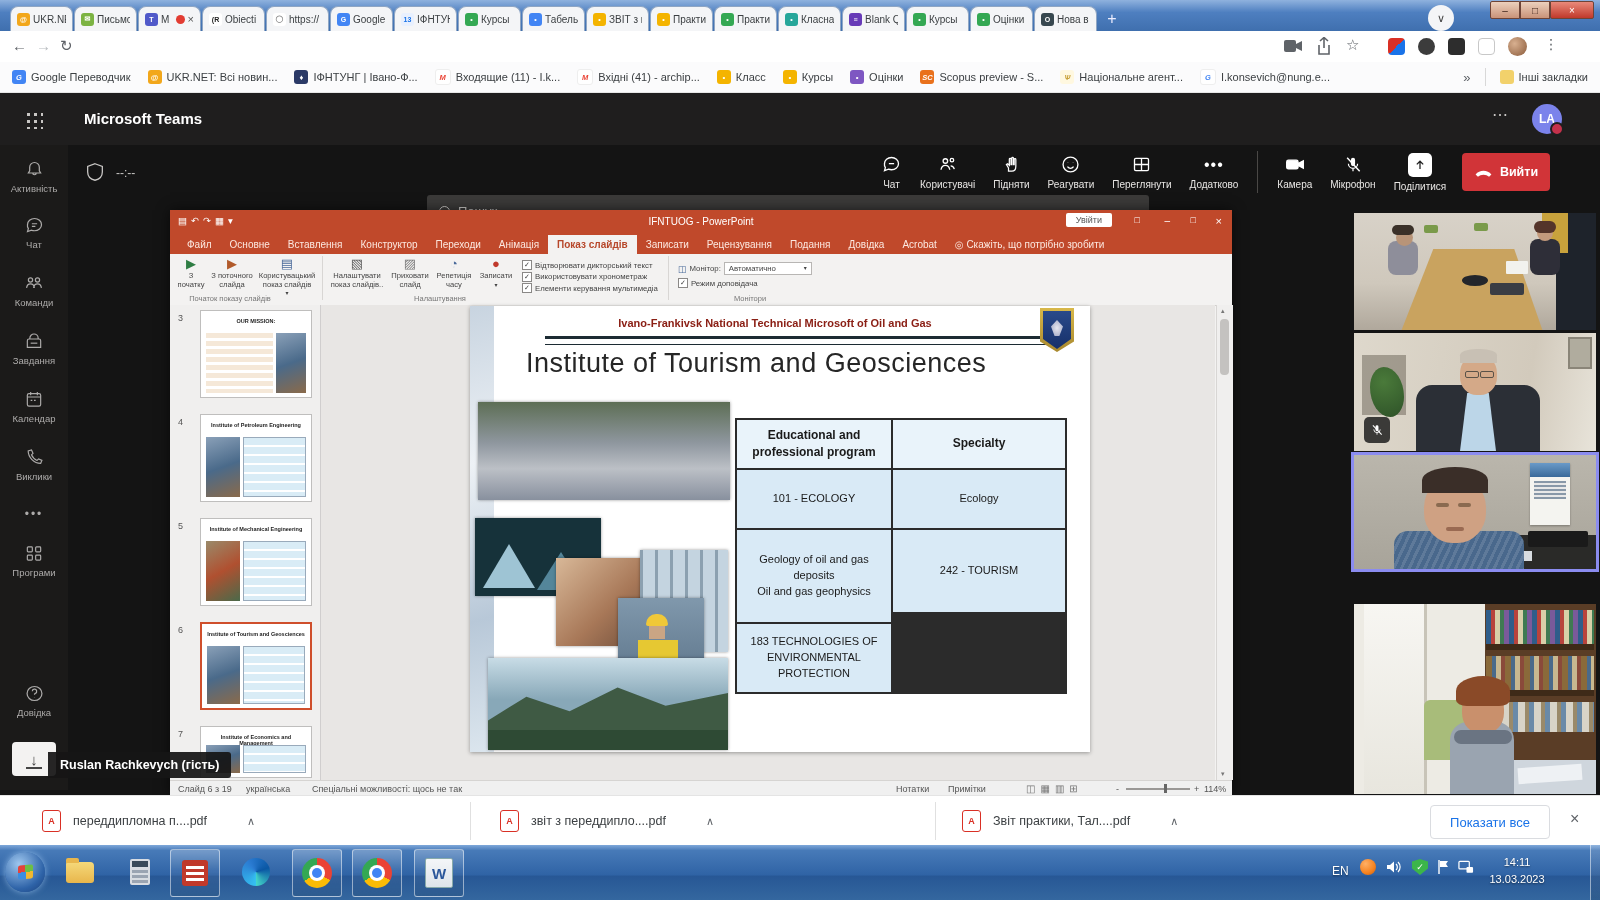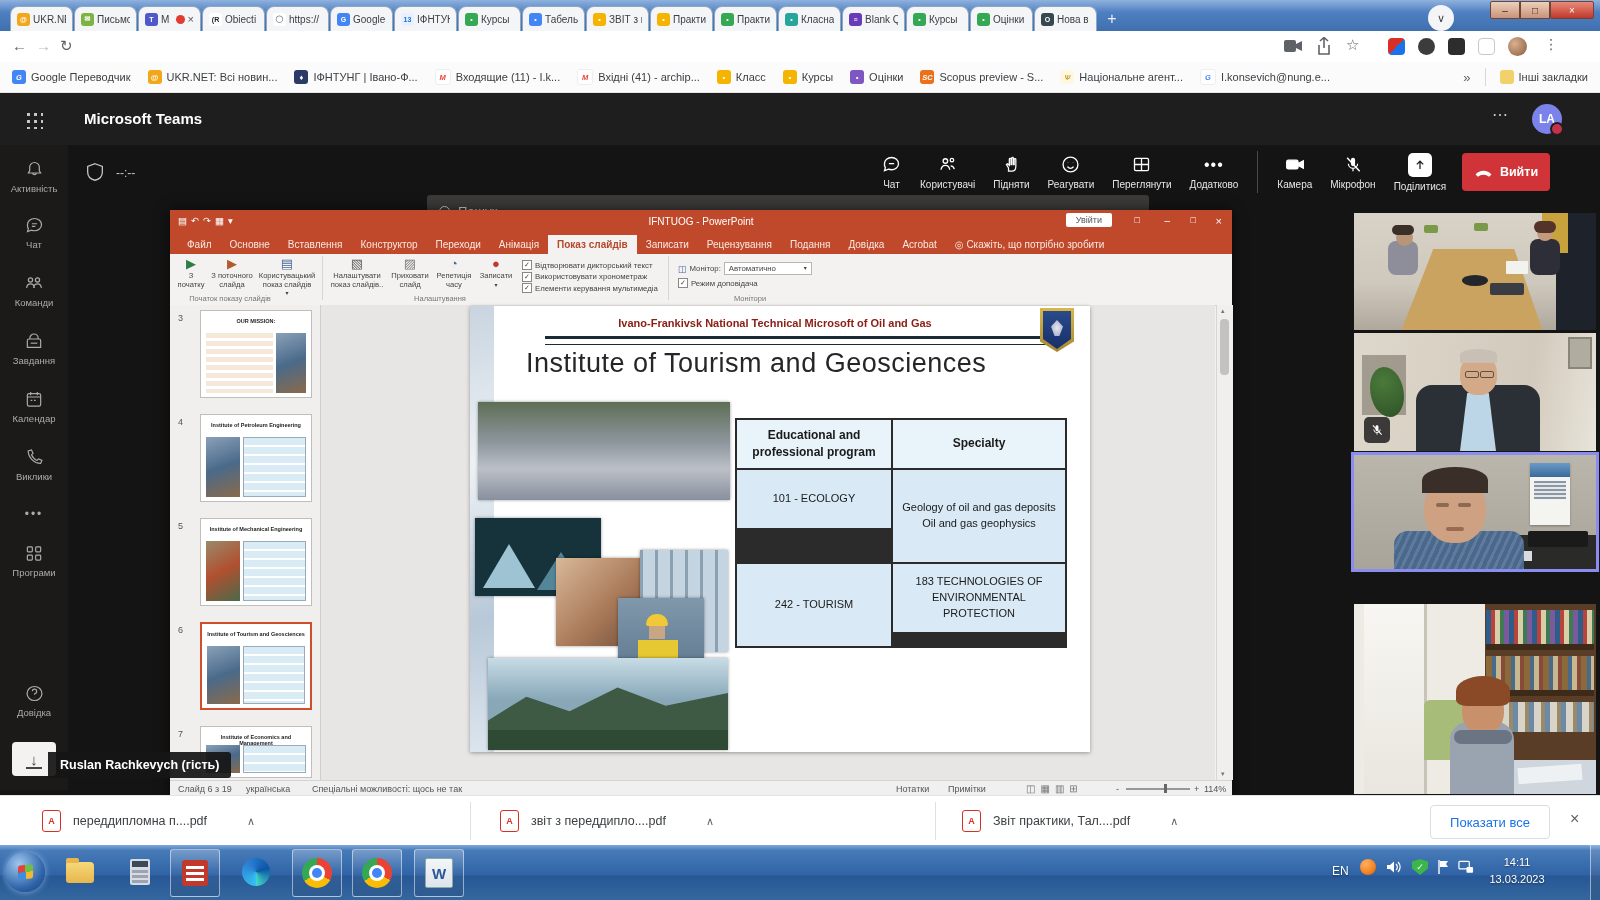--- a/index.html
+++ b/index.html
@@ -588,20 +588,21 @@
       </div>
     <div class="ph" style="left:18px;top:352px;width:240px;height:92px;background:linear-gradient(#c8dce6,#88a8b8 45%)">
         <div style="position:absolute;inset:0;background:#3f5a44;clip-path:polygon(0 68%,16% 42%,34% 58%,54% 32%,74% 52%,100% 38%,100% 100%,0 100%)"></div>
         <div style="position:absolute;left:0;bottom:0;width:100%;height:22%;background:#2e4a34"></div>
       </div>
 
     <div class="stbl">
       <div class="cell h pre" style="height:42px">Educational and professional program</div>
       <div class="cell h" style="height:42px">Specialty</div>
       <div class="cell" style="height:52px">101 - ECOLOGY</div>
+      <div class="cell" style="height:52px">Ecology</div>
       <div class="cell pre" style="height:86px">Geology of oil and gas deposits
 Oil and gas geophysics</div>
       <div class="cell" style="height:76px">242 - TOURISM</div>
       <div class="cell pre" style="height:62px">183 TECHNOLOGIES OF ENVIRONMENTAL PROTECTION</div>
     </div>
   </div>
 
   <div id="pres" class="ab">
       <span>Ruslan Rachkevych (гість)</span>
     </div>

